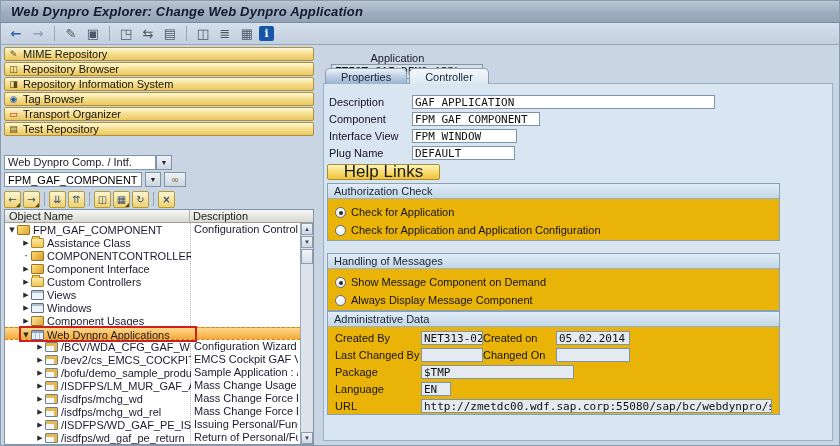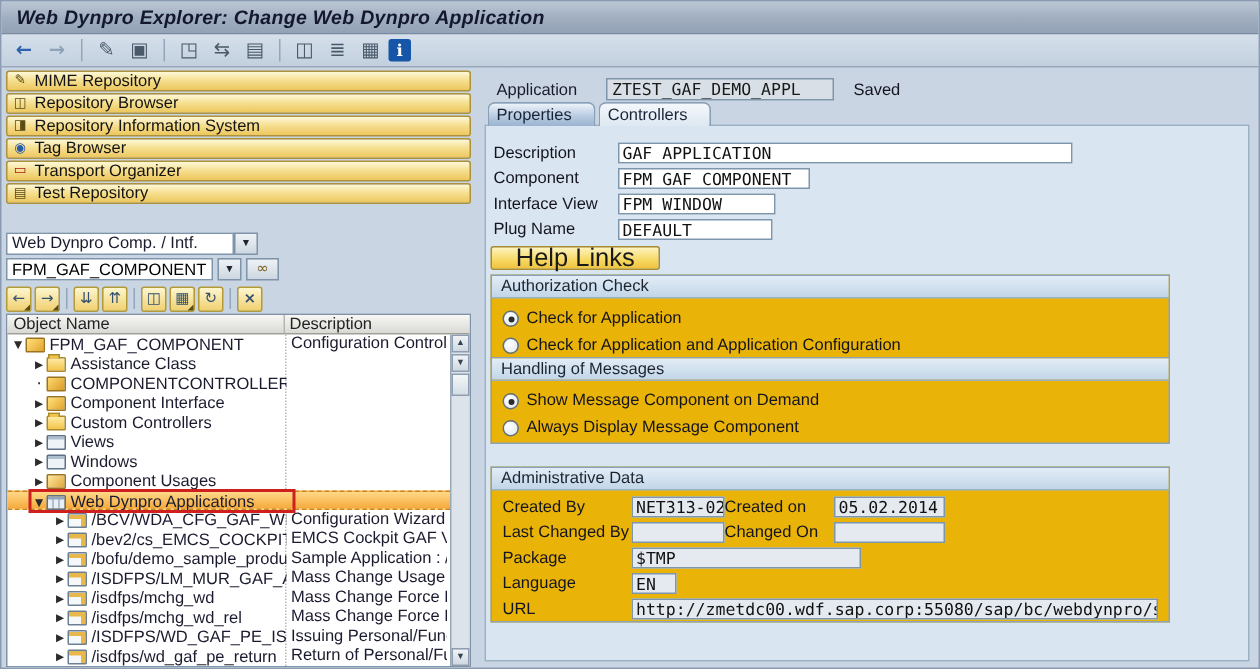--- a/index.html
+++ b/index.html
@@ -83,47 +83,47 @@
     border:2px solid var(--annotation-red,#d01f1f);z-index:3;pointer-events:none;}
   .sb{position:absolute;right:0;top:13px;bottom:0;width:13px;background:#dde3ea;border-left:1px solid #9aa8b8;}
   .sb-btn{height:12px;margin:0 0 1px 0;background:linear-gradient(180deg,#f0f3f6,#cfd8e2);
     border:1px solid #8e9eb0;font-size:6px;text-align:center;line-height:10px;color:#345;cursor:default;}
   .sb-thumb{height:15px;margin:1px 0;background:linear-gradient(180deg,#f4f6f8,#d4dde6);
     border:1px solid #8e9eb0;cursor:default;}
   .sb-bottom{position:absolute;bottom:0;left:0;right:0;margin:0;}
 
   
   .content{position:absolute;top:44px;left:316px;right:0;bottom:0;}
-  .app-row{position:absolute;top:7px;left:14px;display:flex;align-items:center;}
+  .app-row{position:absolute;top:7px;left:14px;display:flex;align-items:center;flex-direction:column;}
   .app-lbl{width:73px;}
   .app-input{width:152px;height:15px;border:1px solid #7e96ac;background:#d8dfe6;
     font:11px "DejaVu Sans Mono",monospace;padding:0 3px;color:#1a1a1a;}
   .app-status{margin-left:13px;color:#14141f;text-align:center;}
   .tabs{position:absolute;top:22px;left:8px;height:17px;display:flex;align-items:flex-end;}
-  .tab{padding:2px 15px 1px 5px;margin-right:2px;font-size:11px;color:#1a2438;
+  .tab{padding:2px 15px 1px 15px;margin-right:2px;font-size:11px;color:#1a2438;
     border:1px solid #8aa0b6;border-bottom:none;border-radius:5px 5px 0 0;
     background:linear-gradient(180deg,#f4f8fc,#dde8f1);cursor:default;position:relative;z-index:1;}
   .tab.active{background:linear-gradient(180deg,#edf3fa 0%,#b9cce2 55%,var(--tab-active-blue,#9ab4d0) 100%);
     z-index:2;}
   .tab-panel{position:absolute;top:38px;left:6px;right:6px;bottom:4px;
     background:var(--panel-blue,#d9e6f2);border:1px solid #9ab0c4;}
   .form{position:absolute;top:10px;left:5px;right:5px;}
   .form-row{display:flex;align-items:center;height:15px;margin-bottom:2px;}
   .flabel{width:83px;color:#14141f;}
   .fld{display:block;height:14px;line-height:13px;border:1px solid #7e96ac;background:#fff;
     font:11px "DejaVu Sans Mono",monospace;color:#111;padding:0 2px;white-space:nowrap;overflow:hidden;}
   .ro{background:#e4eaf0;}
   .fw0{width:303px;}.fw1{width:128px;}.fw2{width:105px;}.fw3{width:103px;}
   .help-btn{position:absolute;top:80px;left:3px;width:113px;height:16px;
     background:linear-gradient(180deg,#fdf4c0 0%,#f7d862 60%,var(--button-gold,#eec23e) 100%);
     border:1px solid #ab8d2c;border-radius:2px;font-size:17px;color:#1a1a1a;
     display:flex;align-items:center;justify-content:center;cursor:default;}
   .grp{position:absolute;left:3px;width:453px;background:#eab308;border:1px solid #8aa2b8;}
   .grp0{top:99px;height:58px;}
-  .grp1{top:154px;height:58px;}
+  .grp1{top:169px;height:58px;}
   .grp-adm{top:227px;height:104px;}
   .grp-h{height:15px;line-height:14px;padding:0 6px;color:#1c2430;
     background:linear-gradient(180deg,#e2edf6,#c2d6e8);border-bottom:1px solid #9ab2c8;}
   .grp-b{padding:4px 7px 0 7px;}
   .radio-row{display:flex;align-items:center;height:18px;cursor:default;}
   .radio{width:11px;height:11px;flex:none;border-radius:50%;border:1px solid #60707e;
     background:radial-gradient(circle at 35% 30%,#ffffff,#dfe6ec);margin-right:5px;position:relative;}
   .radio.on::after{content:'';position:absolute;left:3px;top:3px;width:4px;height:4px;border-radius:50%;background:#2b2b2b;}
   .radio-lbl{color:#14141f;text-align:center;}
   .adm-rows{padding-top:2px;}
@@ -363,21 +363,21 @@
 
   <div class="content">
     <div class="app-row">
       <span class="app-lbl">Application</span>
       <input class="app-input" readonly="" value="ZTEST_GAF_DEMO_APPL" style="">
       <span class="app-status">Saved</span>
     </div>
 
     <div class="tabs" id="tabs">
         <div class="tab active">Properties</div>
-        <div class="tab">Controllers</div>
+        <div class="tab">Controller</div>
       </div>
 
     <div class="tab-panel">
       <div class="form" id="prop-form">
           <div class="form-row">
             <span class="flabel">Description</span>
             <span class="fld fw0">GAF APPLICATION</span>
           </div>
           <div class="form-row">
             <span class="flabel">Component</span>

